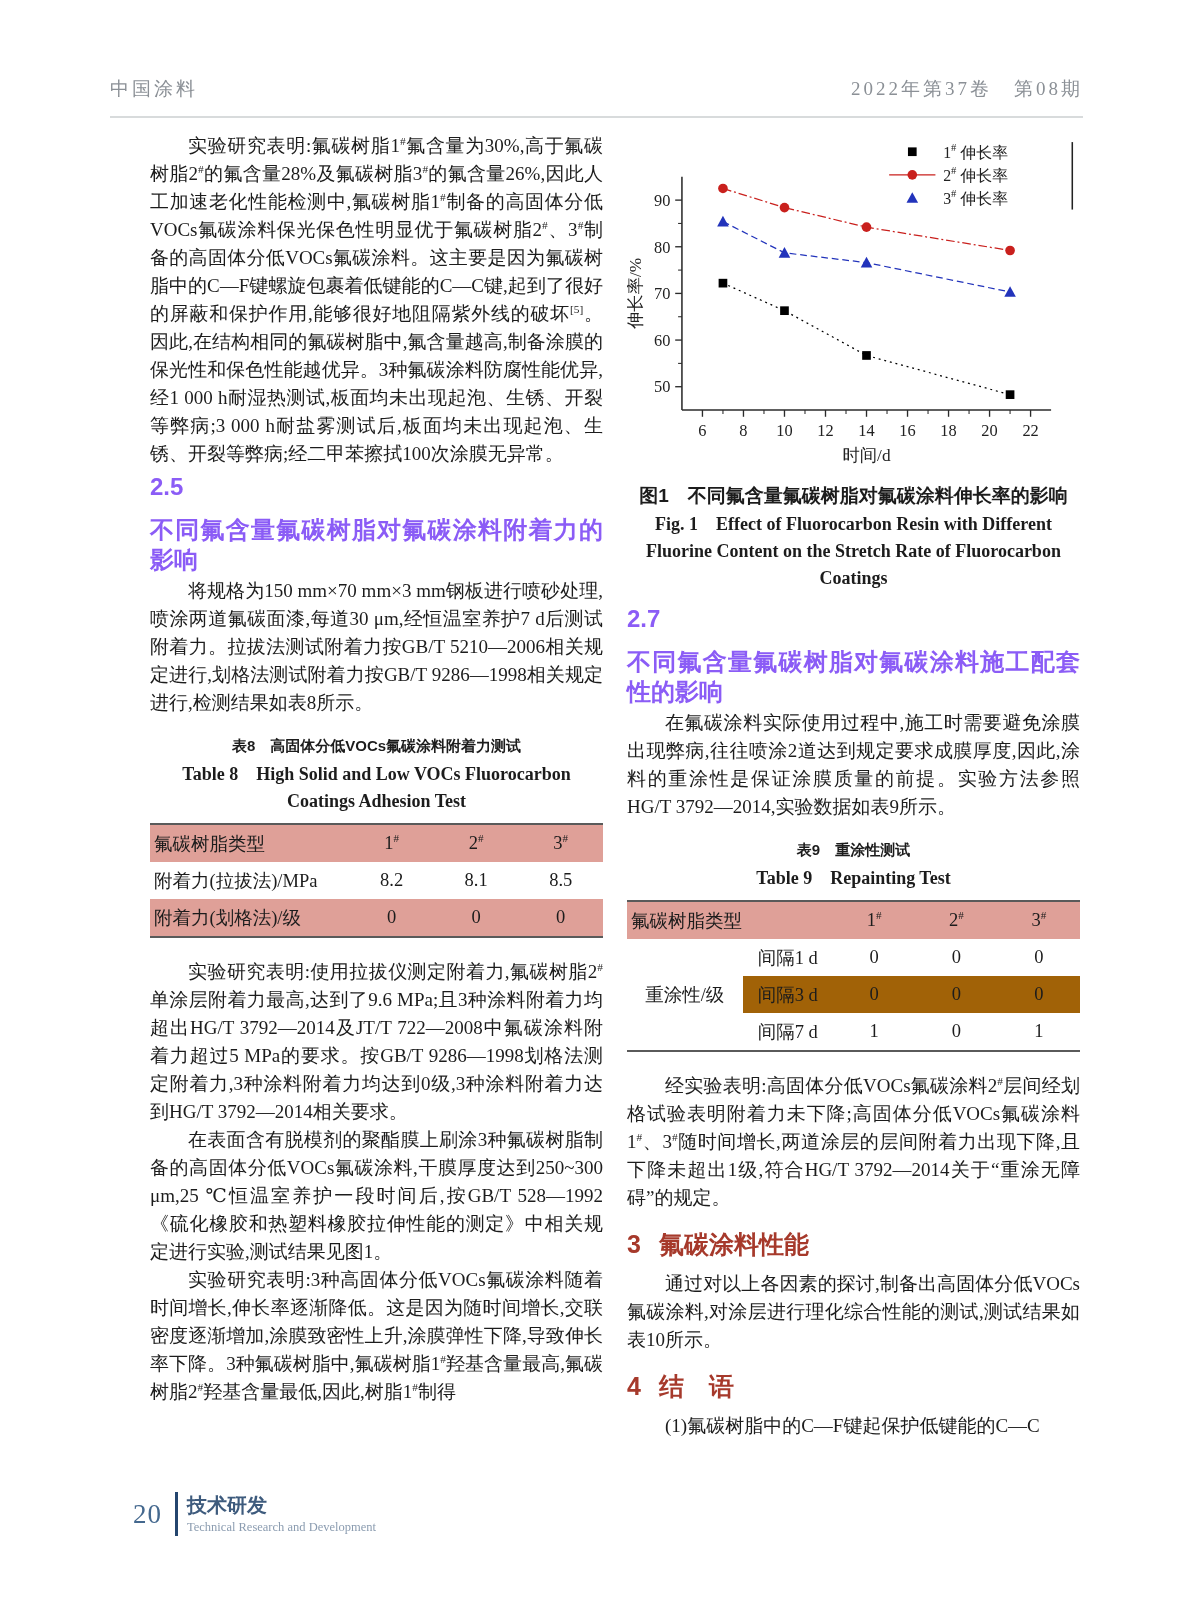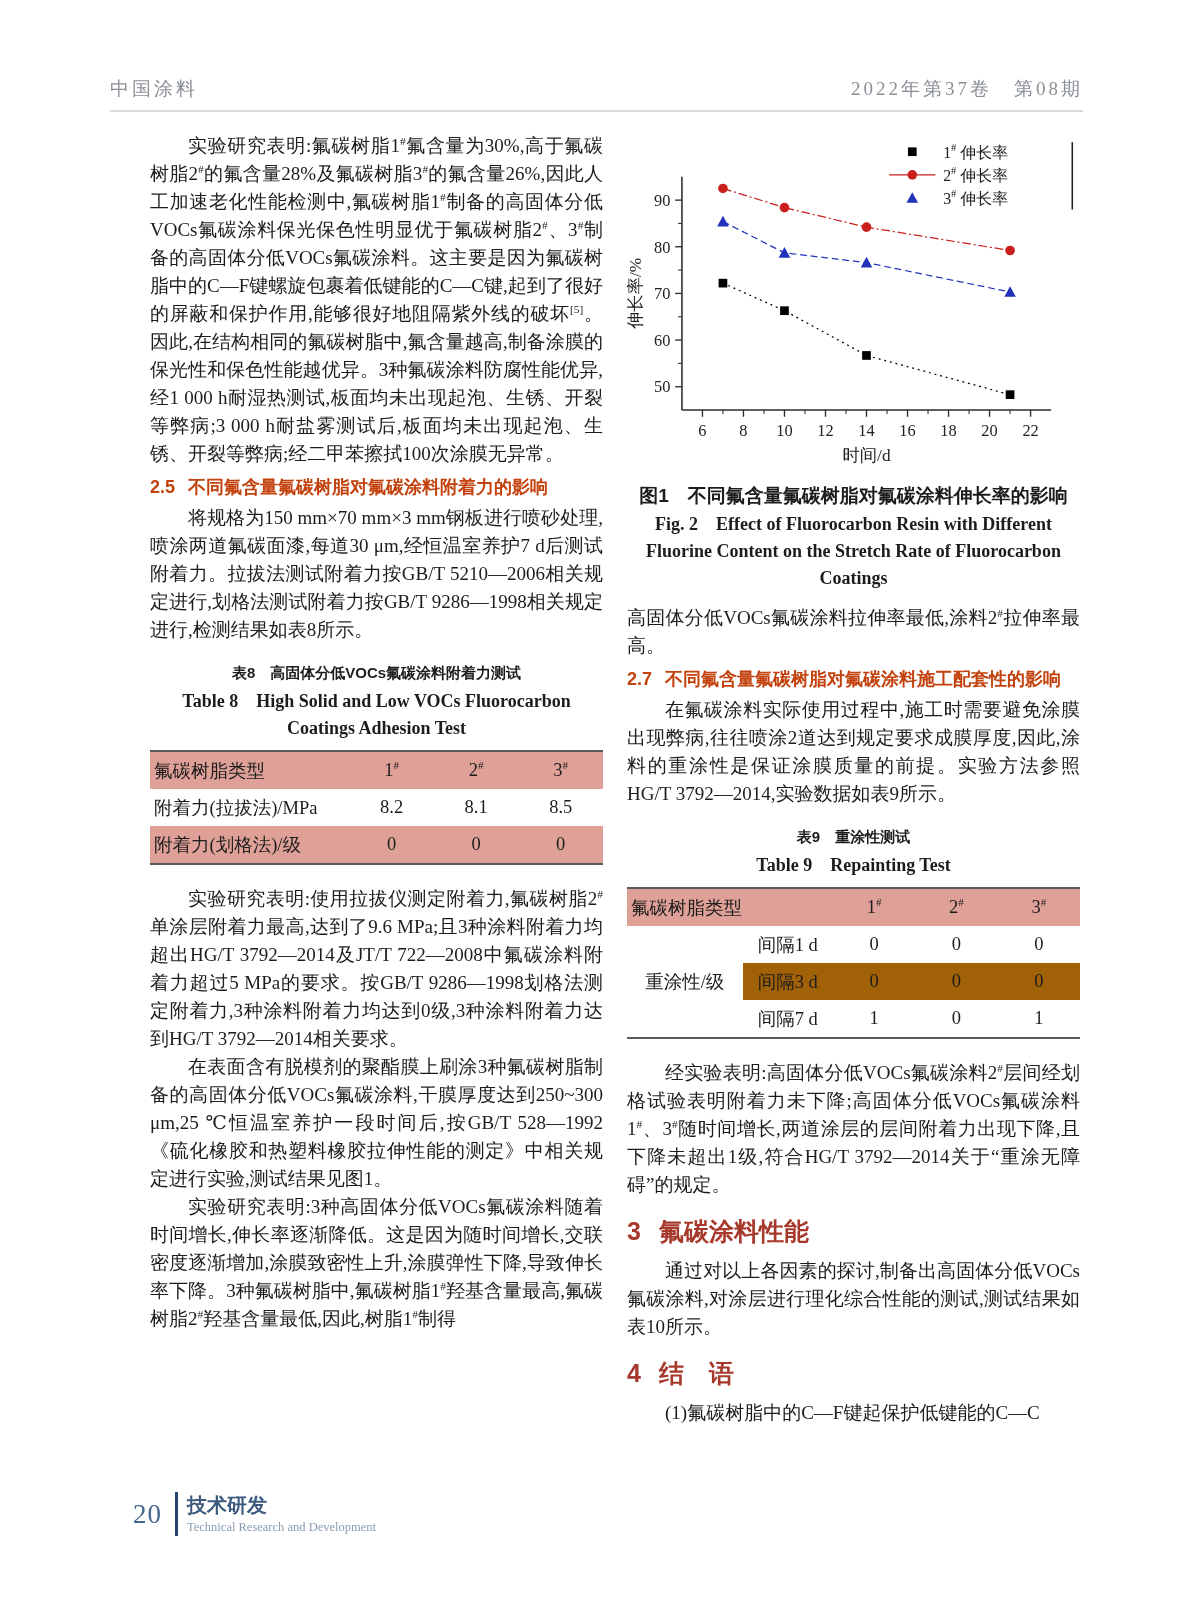--- a/index.html
+++ b/index.html
@@ -1,29 +1,29 @@
 <!DOCTYPE html>
 <html><head>
 <meta charset="utf-8">
 <style>
   html,body{margin:0;padding:0;background:#ffffff;}
   .page{position:relative;width:1187px;height:1600px;background:#ffffff;overflow:hidden;
         font-family:"Liberation Serif","DejaVu Serif",serif;color:#1c1c1c;}
   
   .pg-header{position:absolute;left:110px;right:104px;top:76px;display:flex;justify-content:space-between;
         align-items:flex-end;color:#8b9096;font-size:19px;letter-spacing:3px;
-        border-bottom:2px solid #d8dbdc;padding-bottom:8px;}
+        border-bottom:2px solid #d8dbdc;padding-bottom:14px;}
   
   .cols{position:absolute;left:150px;top:132px;width:930px;display:flex;gap:24px;}
   .col{width:453px;}
   .para{font-size:19px;line-height:28px;text-align:justify;margin:0;}
   .indent{text-indent:2em;}
   sup{font-size:60%;line-height:0;}
   .h2{display:flex;gap:13px;font-family:"Liberation Sans","DejaVu Sans",sans-serif;
-      font-weight:bold;color:#c2410c;font-size:18px;line-height:30px;margin:4px 0 2px 0;}
+      font-weight:bold;color:#8b5cf6;font-size:24px;line-height:30px;margin:4px 0 2px 0;flex-direction:column;}
   .h2 .h2t{flex:1;text-align:justify;}
   .h1{display:flex;gap:18px;font-family:"Liberation Sans","DejaVu Sans",sans-serif;
       font-weight:bold;color:#a6392b;font-size:25px;line-height:32px;margin:16px 0 10px 0;}
   
   .tblock{margin:14px 0 20px 0;}
   .tcap-zh{font-family:"Liberation Sans","DejaVu Sans",sans-serif;font-weight:bold;font-size:15px;
            text-align:center;line-height:30px;}
   .tcap-en{font-weight:bold;font-size:18px;text-align:center;line-height:27px;margin-bottom:8px;}
   table.dtable{width:100%;border-collapse:collapse;border-top:2px solid #5a5a5a;border-bottom:2px solid #5a5a5a;
            font-size:18.5px;}
@@ -167,24 +167,23 @@
             <rect x="291.5" y="9.5" width="9" height="9" fill="#000000"></rect>
             <text x="328" y="20" font-size="16.5" fill="#222"><tspan>1</tspan><tspan dy="-7" font-size="11">#</tspan><tspan dy="7"> 伸长率</tspan></text>
             <line x1="272" y1="38" x2="320" y2="38" stroke="#c9201d" stroke-width="1.4"></line>
             <circle cx="296" cy="38" r="5" fill="#c9201d"></circle>
             <text x="328" y="44" font-size="16.5" fill="#222"><tspan>2</tspan><tspan dy="-7" font-size="11">#</tspan><tspan dy="7"> 伸长率</tspan></text>
             <path d="M 296 56 L 302 67 L 290 67 Z" fill="#2233bb"></path>
             <text x="328" y="68" font-size="16.5" fill="#222"><tspan>3</tspan><tspan dy="-7" font-size="11">#</tspan><tspan dy="7"> 伸长率</tspan></text>
             <line x1="462" y1="4" x2="462" y2="74" stroke="#222" stroke-width="1.6"></line>
           </svg>
         <div class="fcap-zh">图1　不同氟含量氟碳树脂对氟碳涂料伸长率的影响</div>
-        <div class="fcap-en">Fig. 2　Effect of Fluorocarbon Resin with Different Fluorine Content on the Stretch Rate of Fluorocarbon Coatings</div>
-      </div>
-
-      <p class="para">高固体分低VOCs氟碳涂料拉伸率最低,涂料2<sup>#</sup>拉伸率最高。</p>
+        <div class="fcap-en">Fig. 1　Effect of Fluorocarbon Resin with Different Fluorine Content on the Stretch Rate of Fluorocarbon Coatings</div>
+      </div>
+
 
       <div class="h2">
         <span>2.7</span>
         <span class="h2t">不同氟含量氟碳树脂对氟碳涂料施工配套性的影响</span>
       </div>
 
       <p class="para indent">在氟碳涂料实际使用过程中,施工时需要避免涂膜出现弊病,往往喷涂2道达到规定要求成膜厚度,因此,涂料的重涂性是保证涂膜质量的前提。实验方法参照HG/T 3792—2014,实验数据如表9所示。</p>
 
       <div class="tblock">
         <div class="tcap-zh">表9　重涂性测试</div>

